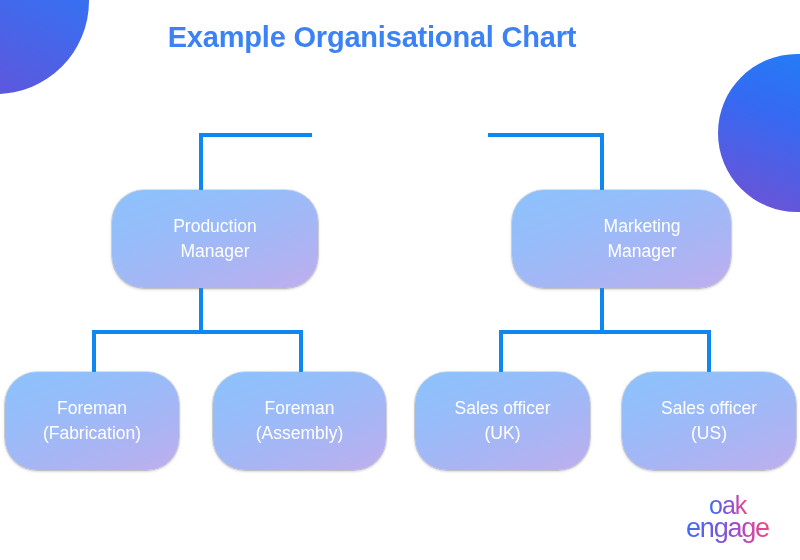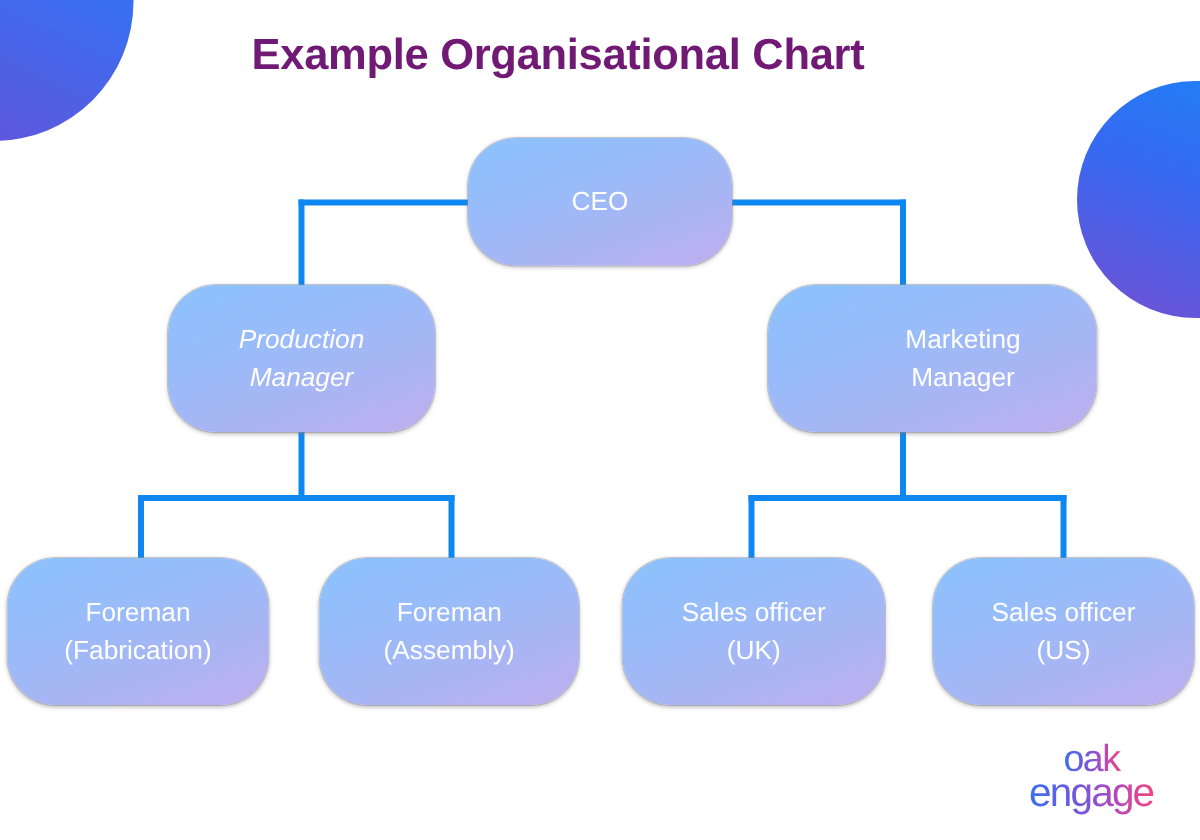--- a/index.html
+++ b/index.html
@@ -44,21 +44,21 @@
 
   
   #page-title {
     position: absolute;
     left: 0;
     top: 21px;
     width: 744px;
     text-align: center;
     font-size: 29px;
     font-weight: bold;
-    color: #701a75;
+    color: #3b82f6;
     letter-spacing: -0.2px;
   }
 
   
   .line {
     position: absolute;
     background: #0E87F0;
   }
 
   
@@ -77,21 +77,21 @@
     line-height: 1.42;
     z-index: 3;
   }
   .node-label {
     display: block;
     padding: 0 6px;
     white-space: pre-line;
   }
 
   #node-ceo       { left: 312px; top:  92px; width: 176px; height:  85px; }
-  #node-prod      { left: 112px; top: 190px; width: 178px; height:  98px; font-style: italic; }
+  #node-prod      { left: 112px; top: 190px; width: 206px; height:  98px; }
   #node-mkt       { left: 512px; top: 190px; width: 178px; height:  98px; padding-left: 41px; }
   #node-fab       { left:   5px; top: 372px; width: 174px; height:  98px; }
   #node-asm       { left: 213px; top: 372px; width: 173px; height:  98px; }
   #node-suk       { left: 415px; top: 372px; width: 175px; height:  98px; }
   #node-sus       { left: 622px; top: 372px; width: 174px; height:  98px; }
 
   
   #logo {
     position: absolute;
     left: 685px;
@@ -123,23 +123,20 @@
   <div class="line" style="left:199px; top:286px; width:4px; height:48px;"></div>
   <div class="line" style="left:92px; top:330px; width:211px; height:4px;"></div>
   <div class="line" style="left:92px; top:330px; width:4px; height:44px;"></div>
   <div class="line" style="left:299px; top:330px; width:4px; height:44px;"></div>
 
   <div class="line" style="left:600px; top:286px; width:4px; height:48px;"></div>
   <div class="line" style="left:499px; top:330px; width:212px; height:4px;"></div>
   <div class="line" style="left:499px; top:330px; width:4px; height:44px;"></div>
   <div class="line" style="left:707px; top:330px; width:4px; height:44px;"></div>
 
-  <div class="node" id="node-ceo">
-    <span class="node-label">CEO</span>
-  </div>
 
   <div class="node" id="node-prod">
     <span class="node-label">Production
 Manager</span>
   </div>
 
   <div class="node" id="node-mkt">
     <span class="node-label">Marketing
 Manager</span>
   </div>

